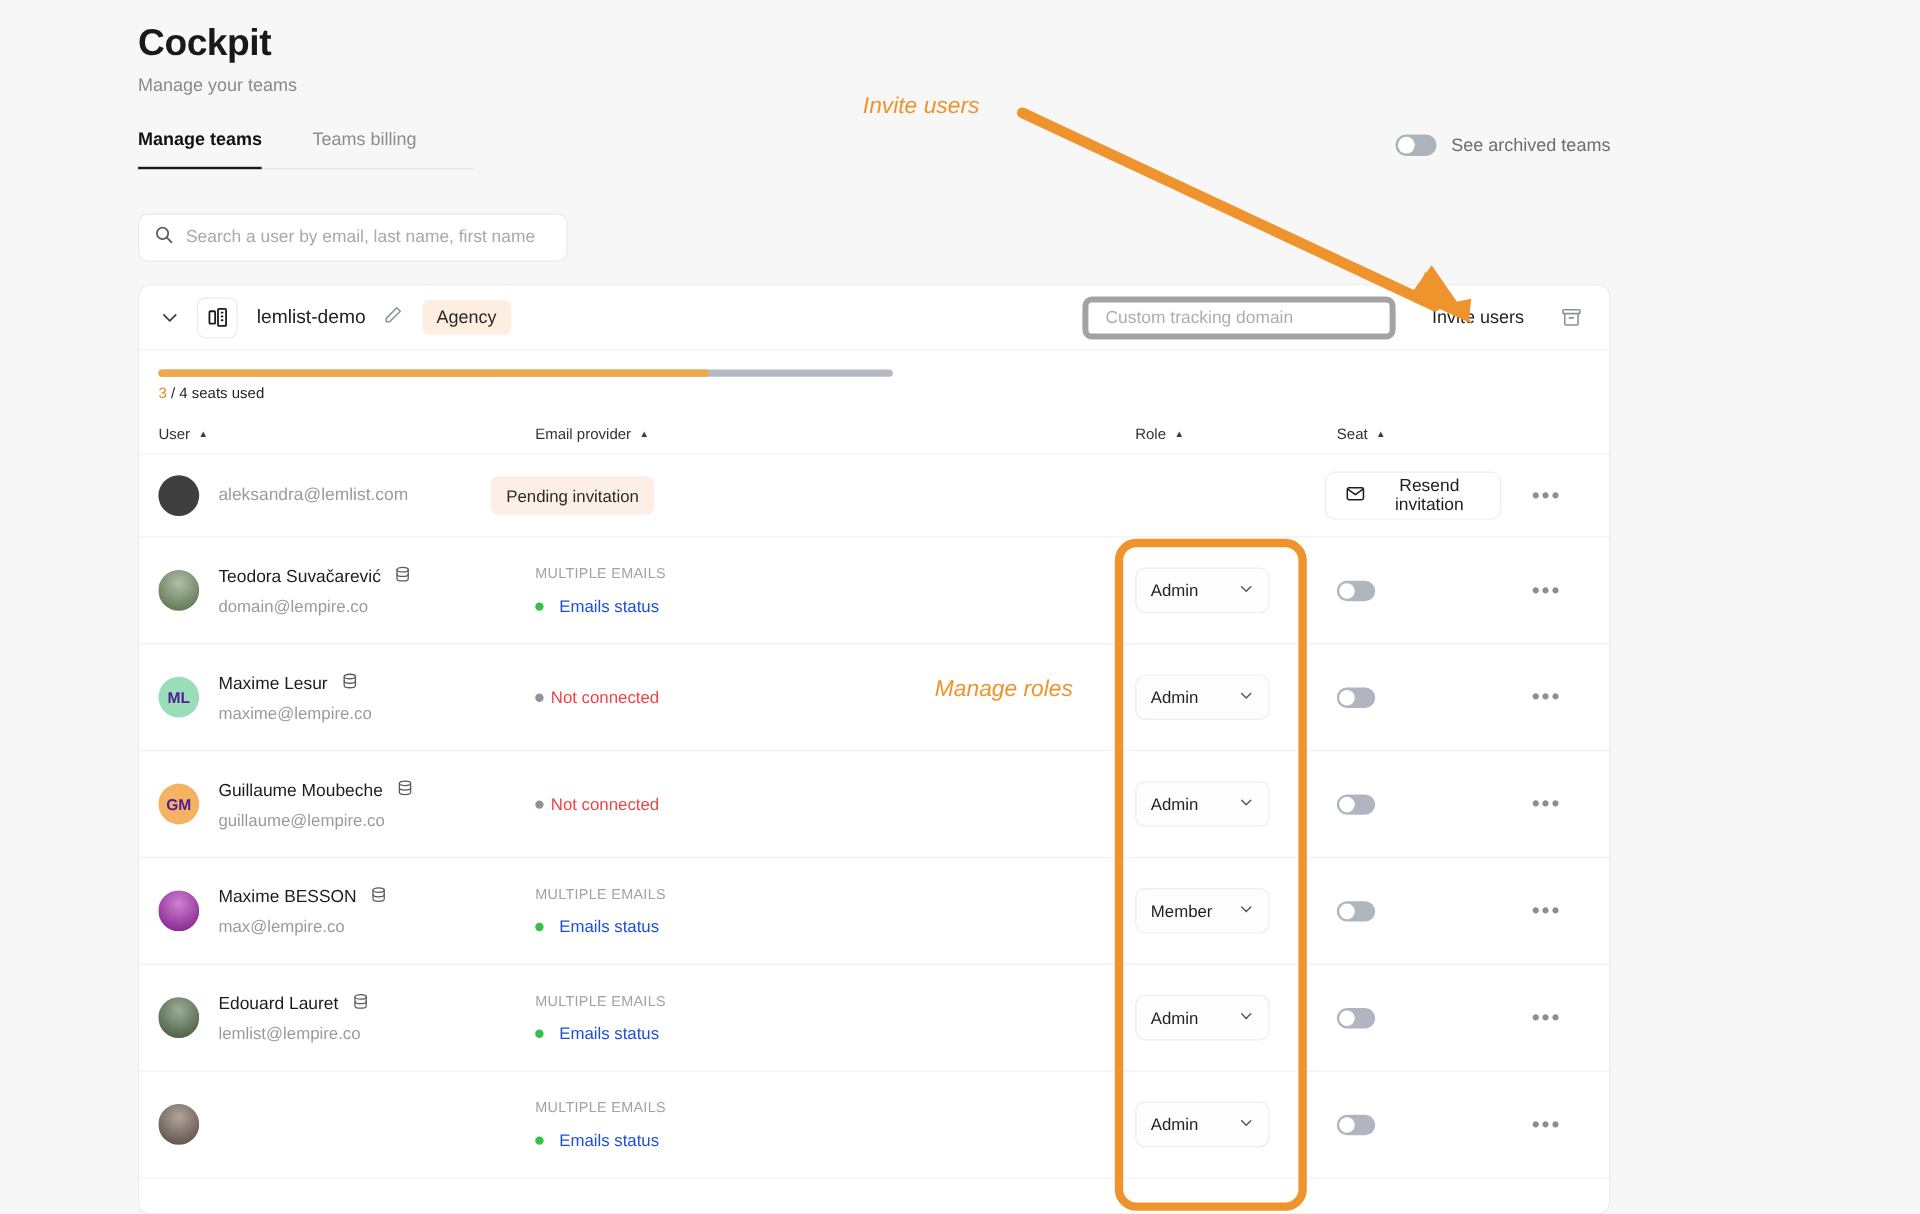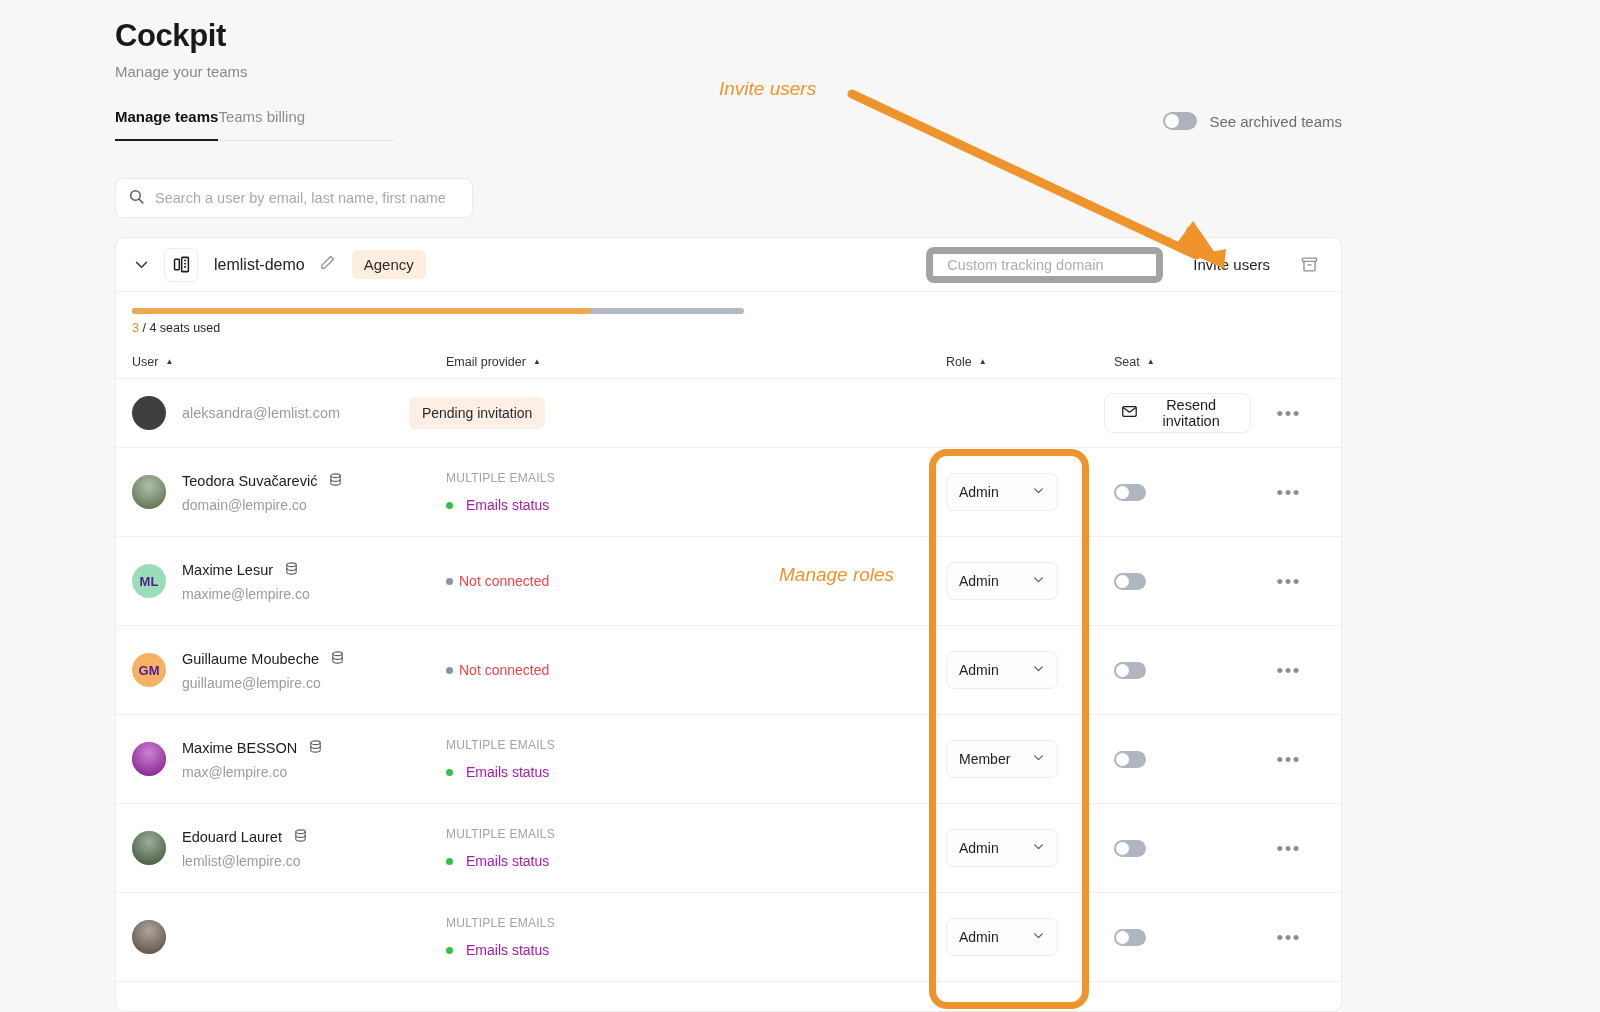--- a/index.html
+++ b/index.html
@@ -16,21 +16,21 @@
   .page-head { position: absolute; left: 115px; top: 18px; }
   .page-title { font-size: 31px; font-weight: bold; letter-spacing: -0.4px; color: #191919; }
   .page-sub { font-size: 15px; color: #8a8a8a; margin-top: 9px; }
 
   
   .tabs { position: absolute; left: 115px; top: 108px; width: 280px;
           border-bottom: 1px solid #e6e6e6; display: flex; }
   .tab { font-size: 15px; padding: 0 0 14px 0; color: #8d8d8d; cursor: pointer; }
   .tab.active { color: #111; font-weight: bold; border-bottom: 2.5px solid #1b1b1b;
                 margin-bottom: -1.5px; }
-  .tab + .tab { }
+  .tab + .tab { margin-left: 42px; }
 
   
   .archived-wrap { position: absolute; right: 258px; top: 112px; display: flex; align-items: center; gap: 12px; }
   .switch { width: 34px; height: 18px; border-radius: 9px; background: #adb3bd;
             position: relative; flex: none; cursor: pointer; }
   .switch .knob { position: absolute; width: 14px; height: 14px; border-radius: 50%;
                   background: #fff; top: 2px; left: 2px; }
   .archived-label { font-size: 15px; color: #6d6d6d; }
 
   
@@ -49,21 +49,21 @@
                border-bottom: 1px solid #f0f0f0; }
   .chev { width: 22px; height: 22px; display: flex; align-items: center; justify-content: center;
           cursor: pointer; color: #444; }
   .team-icon { width: 34px; height: 34px; border: 1px solid #ececec; border-radius: 7px;
                margin-left: 12px; display: flex; align-items: center; justify-content: center; }
   .team-name { font-size: 16px; margin-left: 16px; color: #222; }
   .pencil { margin-left: 14px; cursor: pointer; }
   .badge-agency { margin-left: 16px; background: #fdeee0; color: #2a2a2a; font-size: 15px;
                   border-radius: 6px; padding: 6px 12px; }
   .spacer { flex: 1 1 auto; }
-  .tracking { width: 237px; height: 36px; border: 7px solid #a3a3a3; border-radius: 8px;
+  .tracking { width: 261px; height: 36px; border: 5px solid #a3a3a3; border-radius: 8px;
               display: flex; align-items: center; padding: 0 14px; }
   .tracking input { border: none; outline: none; width: 100%; background: transparent;
                     font-size: 14.5px; color: #333; font-family: "Liberation Sans", sans-serif; }
   .tracking input::placeholder { color: #adadb2; }
   .invite-users { margin-left: 30px; font-size: 15px; color: #1f1f1f; cursor: pointer; }
   .archive-btn { margin-left: 30px; margin-right: 22px; cursor: pointer; display: flex; }
 
   
   .seats { padding: 16px 0 10px 16px; }
   .bar { width: 612px; height: 6px; border-radius: 3px; background: #b3bac4; position: relative; }
@@ -91,21 +91,21 @@
             align-items: center; justify-content: center; font-size: 13px; font-weight: bold;
             color: #4c1d95; overflow: hidden; }
   .uname { font-size: 14.5px; color: #1c1c1c; display: flex; align-items: center; gap: 11px; }
   .uemail { font-size: 14px; color: #9b9b9b; margin-top: 7px; }
   .pending-email { font-size: 14.5px; color: #9b9b9b; }
 
   .ecell { width: 500px; }
   .chip-pending { display: inline-block; background: #fdeee6; color: #2b2b2b; font-size: 14px;
                   border-radius: 6px; padding: 8px 13px; }
   .multi { font-size: 12px; color: #a2a2a7; letter-spacing: 0.25px; }
-  .estatus { font-size: 14px; color: #a21caf; margin-top: 12px; display: flex; align-items: center; gap: 13px; }
+  .estatus { font-size: 14px; color: #1d4ed8; margin-top: 12px; display: flex; align-items: center; gap: 13px; }
   .dot { width: 7px; height: 7px; border-radius: 50%; flex: none; }
   .dot.green { background: #35c14a; }
   .dot.grey { background: #8d939c; }
   .notconn { font-size: 14px; color: #ef4444; display: flex; align-items: center; gap: 6px; }
 
   .rcell { width: 168px; }
   .role-select { width: 112px; height: 38px; border: 1px solid #ededed; border-radius: 8px;
                  background: #fdfdfd; display: flex; align-items: center; justify-content: space-between;
                  padding: 0 12px; font-size: 14px; color: #222; cursor: pointer; }
 

